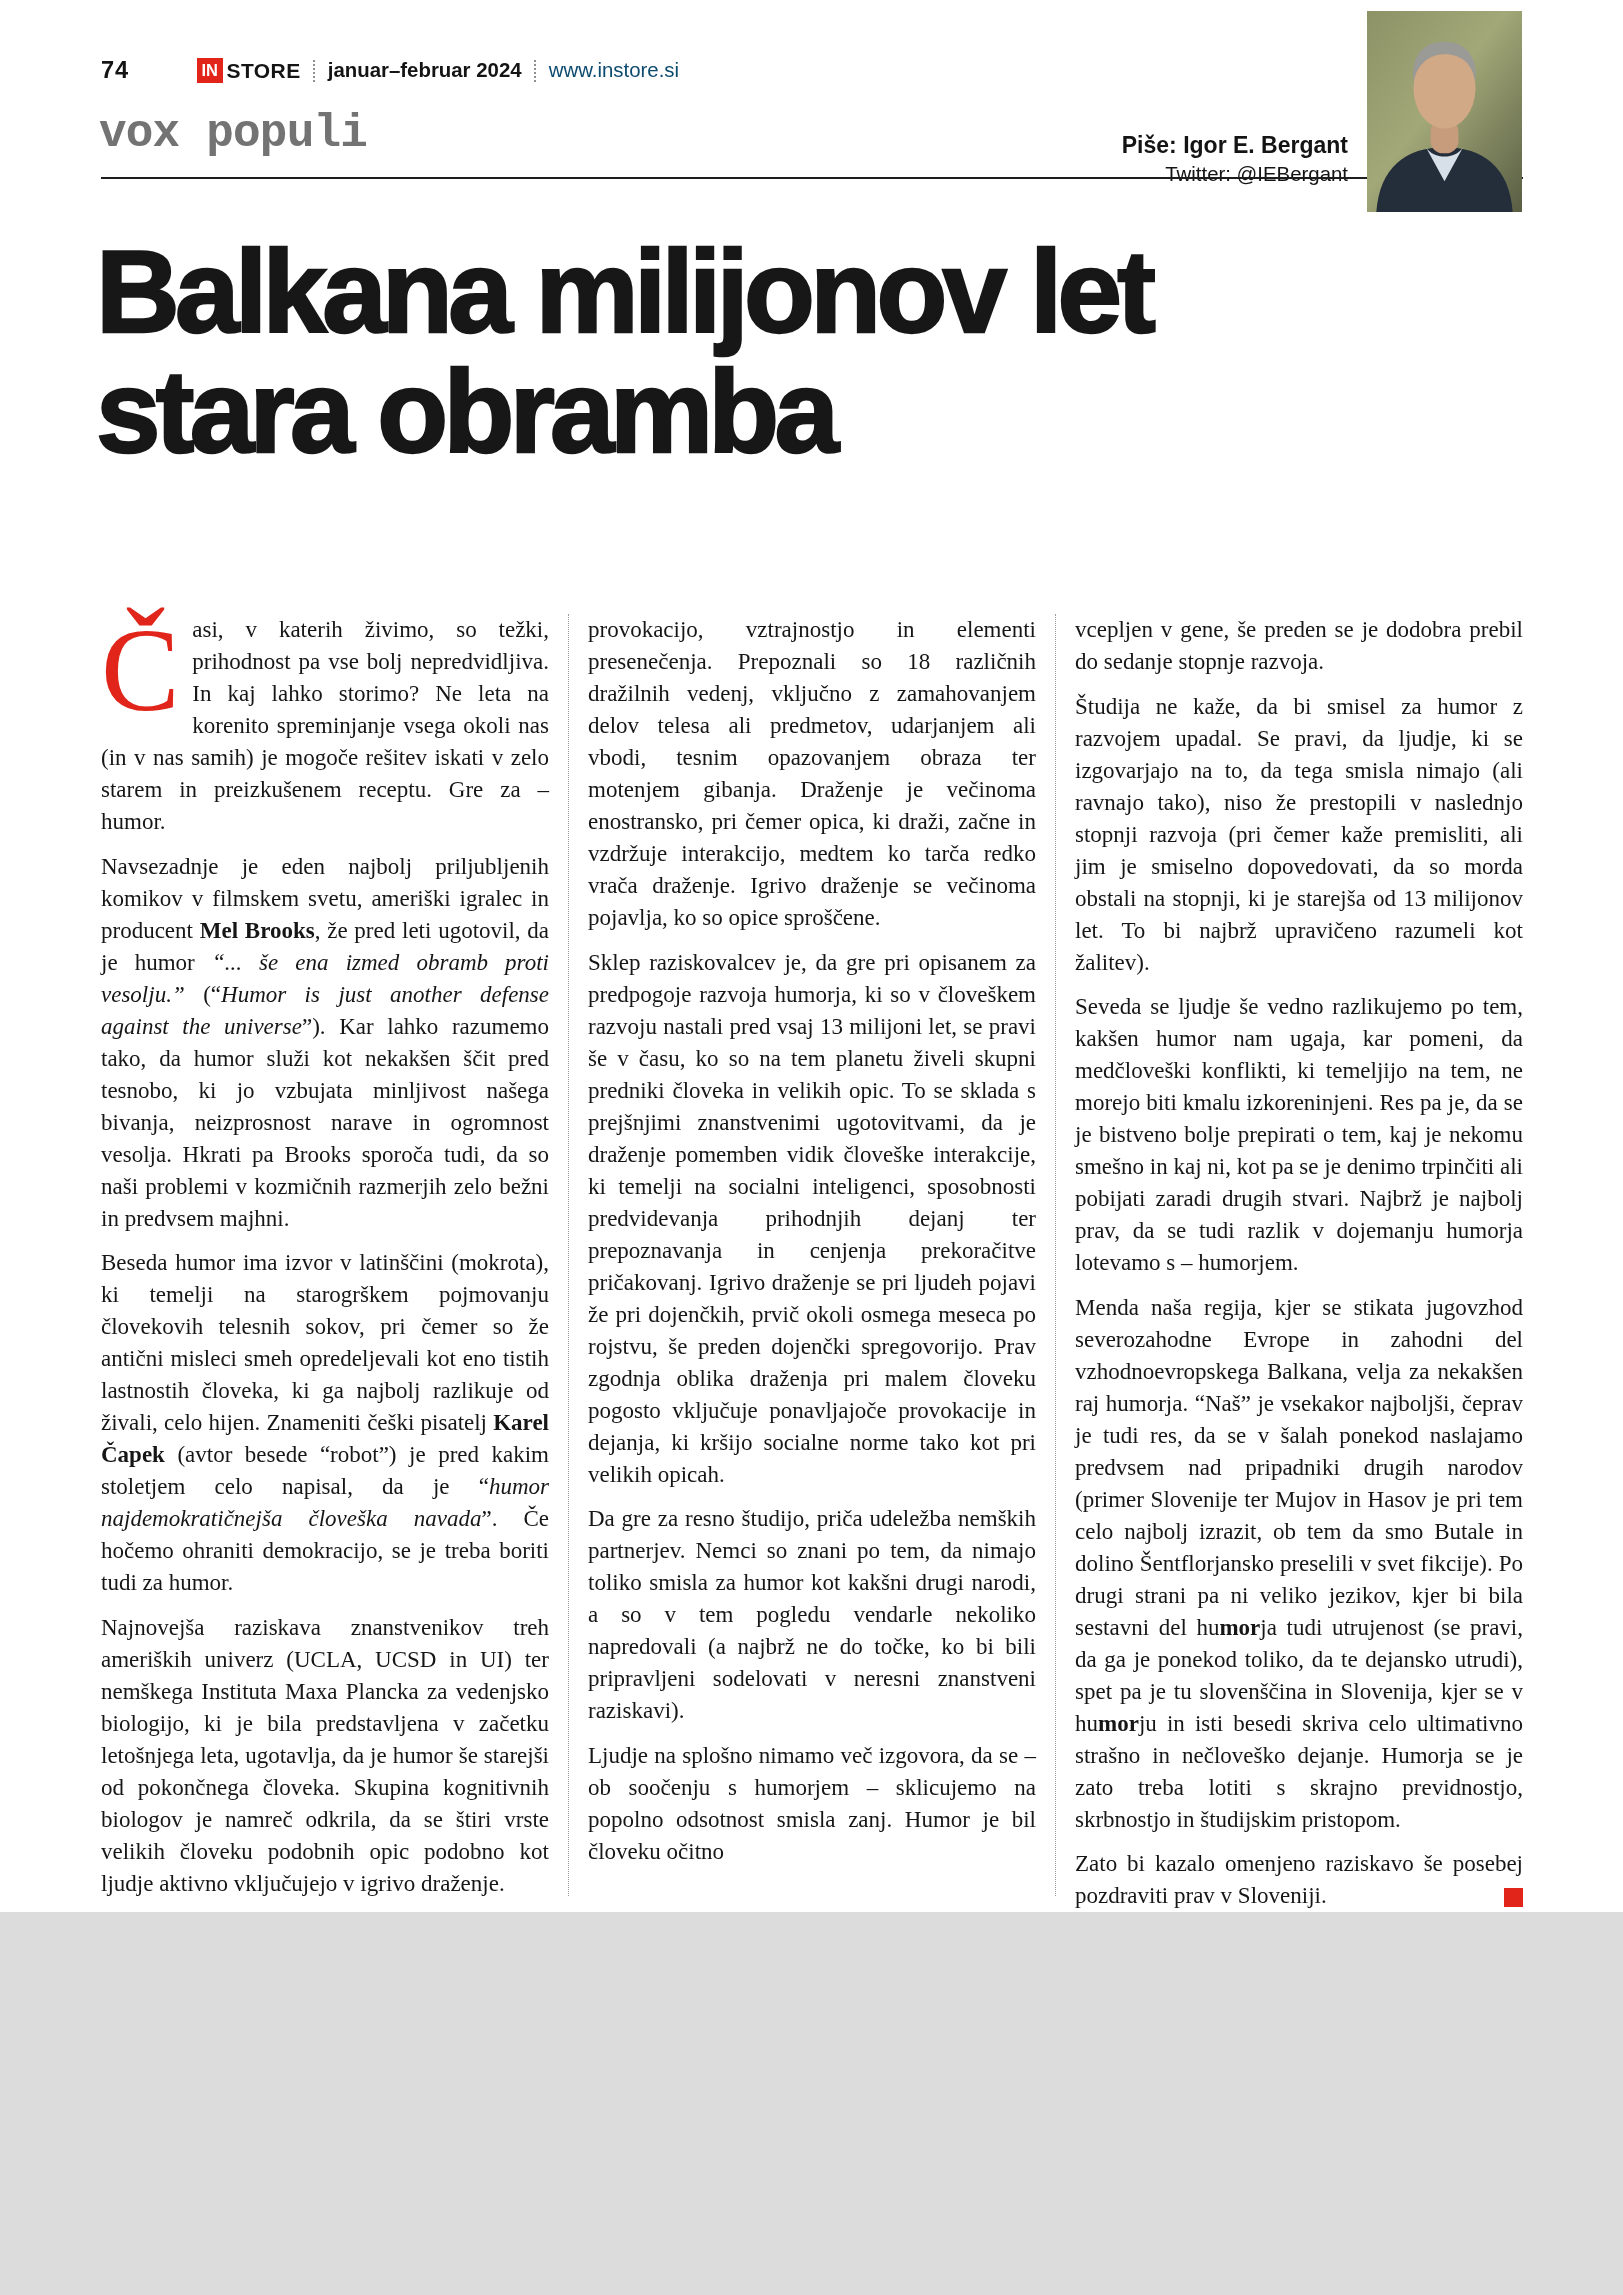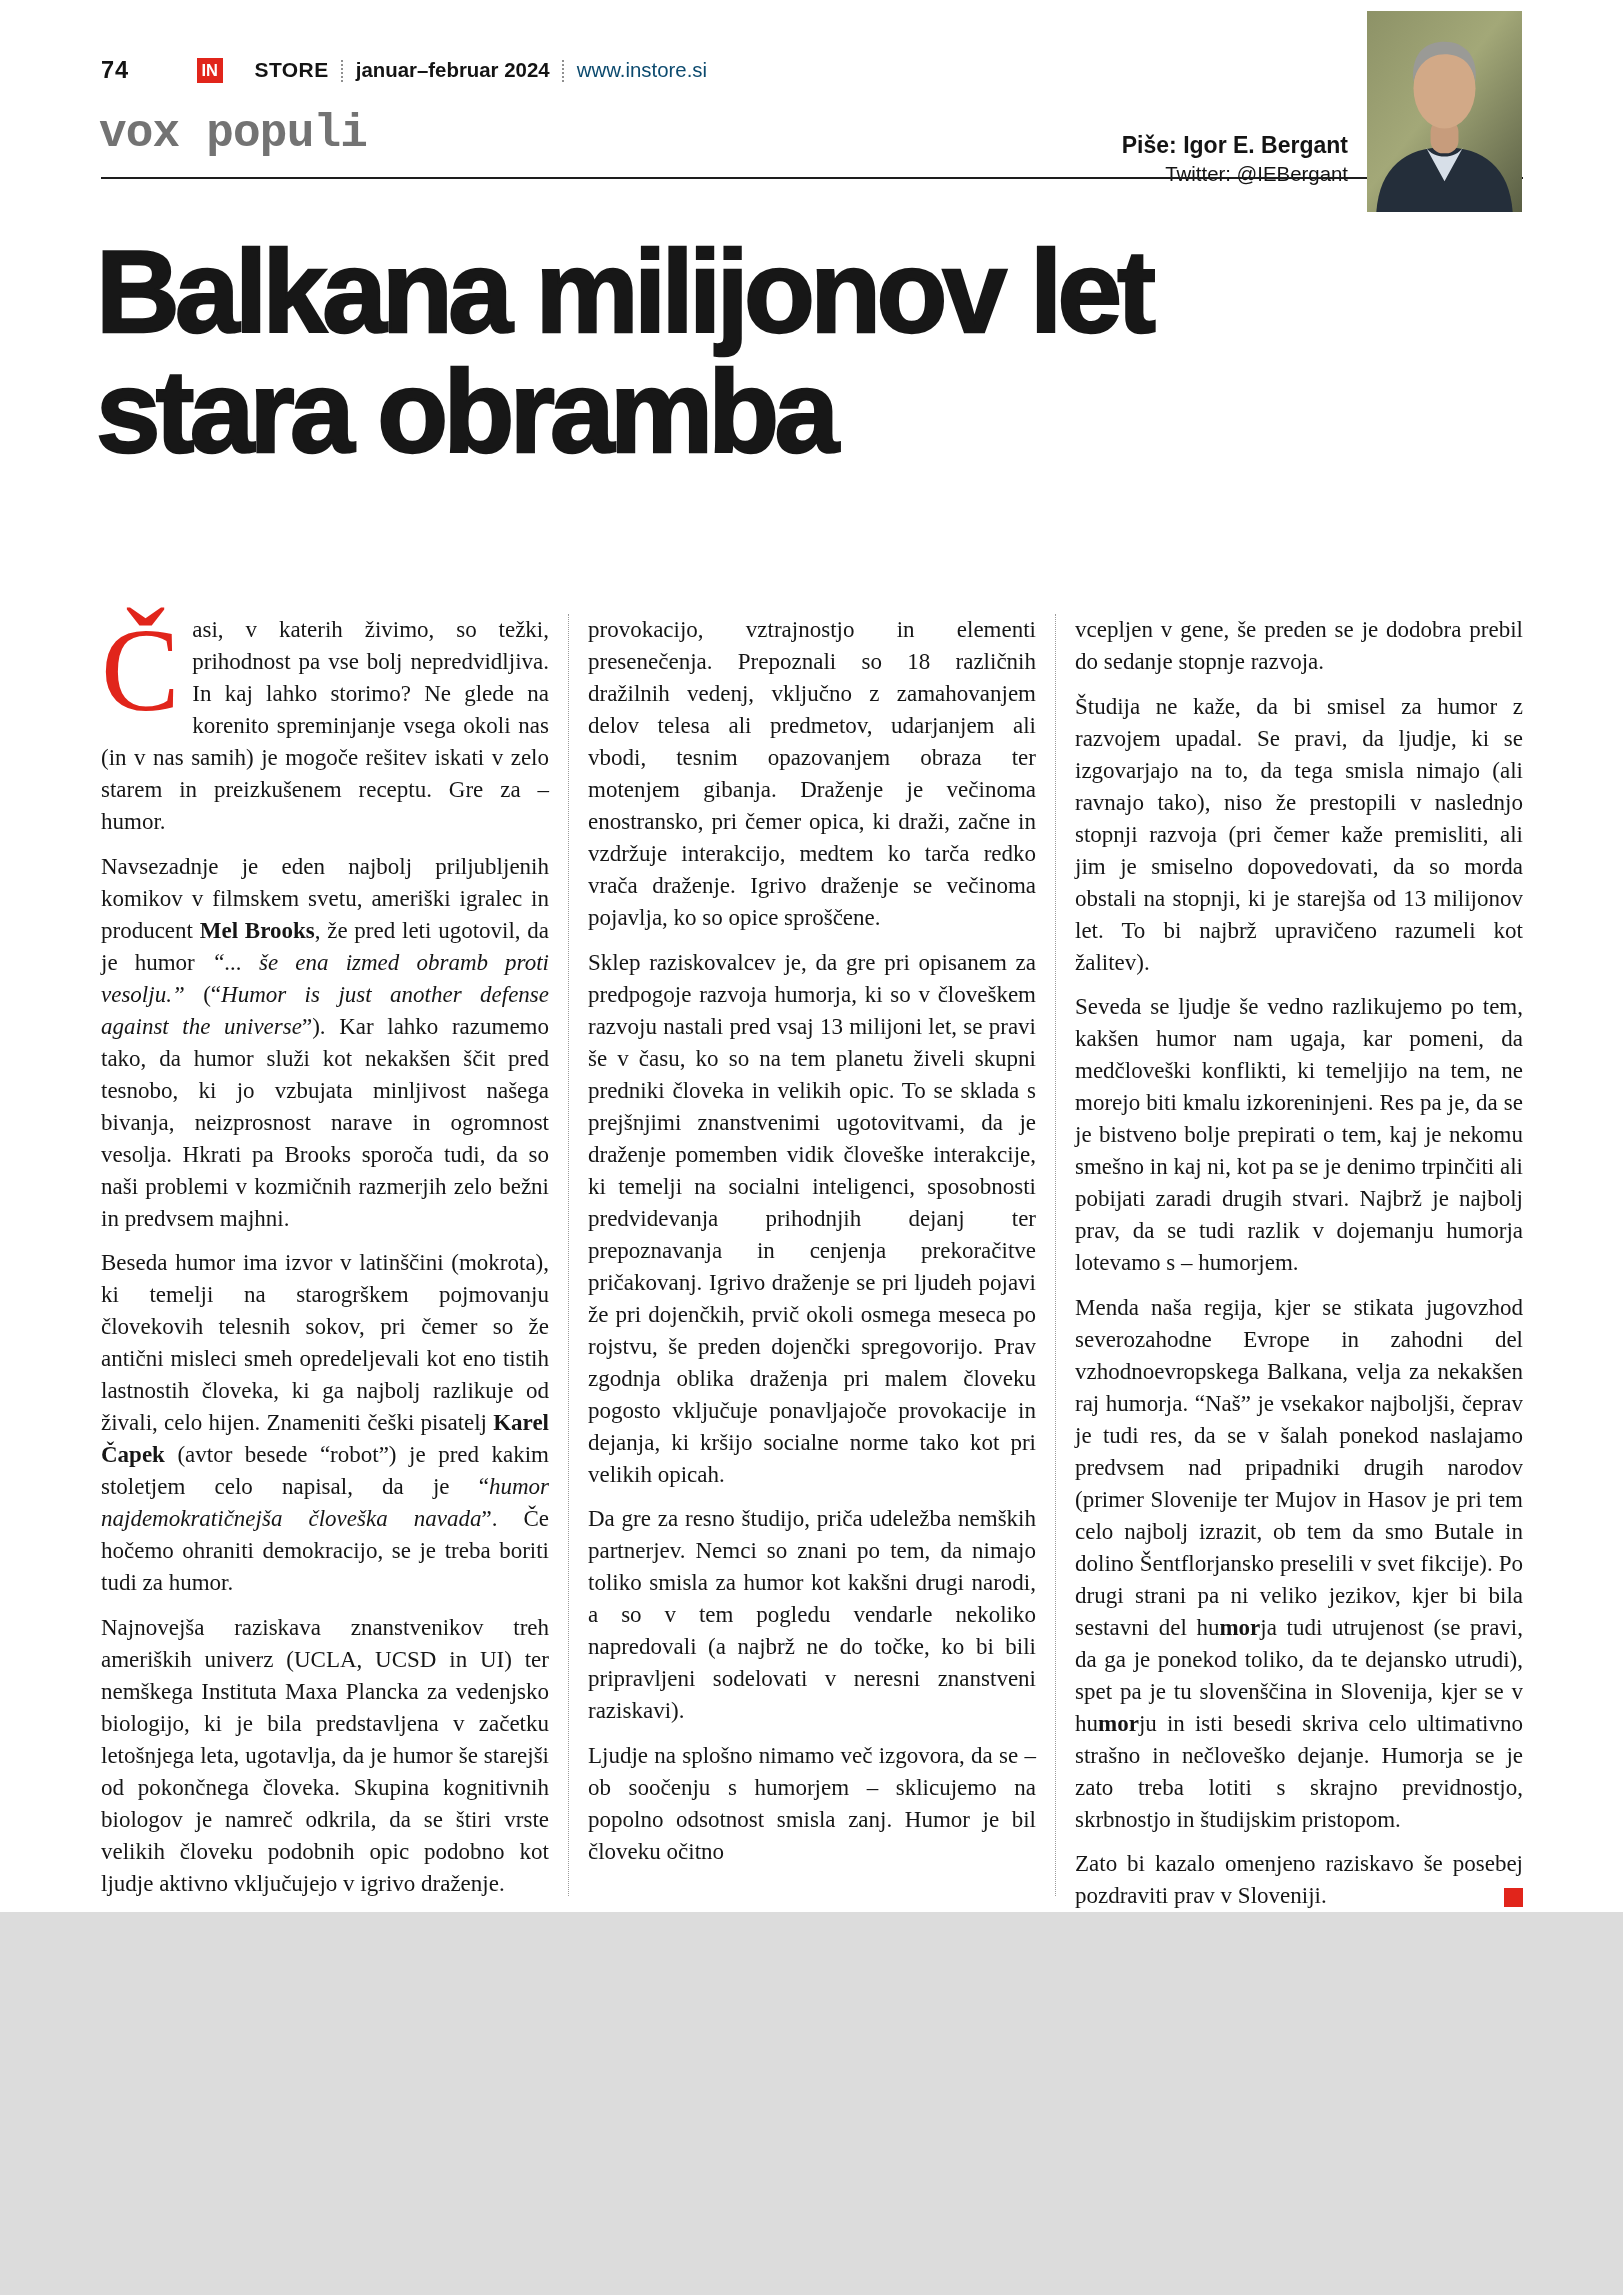--- a/index.html
+++ b/index.html
@@ -10,21 +10,21 @@
     overflow: hidden;
     color: #141414;
   }
   
   .topbar {
     position: absolute; top: 57px; left: 101px;
     display: flex; align-items: center;
     font-family: "Liberation Sans", sans-serif;
   }
   .page-num { font-size: 23.6px; font-weight: bold; letter-spacing: 0.8px; }
-  .logo { display: flex; align-items: flex-start; margin-left: 68px; gap: 28px; }
+  .logo { display: flex; align-items: flex-end; margin-left: 68px; }
   .logo-in {
     background: #e1251b; color: #ffffff;
     font-weight: bold; font-size: 16.5px; line-height: 1;
     padding: 3.9px 4.7px;
   }
   .logo-store { font-weight: bold; font-size: 21px; margin-left: 3.9px; letter-spacing: 0.4px; }
   .sep { border-left: 2.4px dotted #8f8f8f; height: 22px; margin: 0 12.6px; }
   .issue { font-weight: bold; font-size: 20.4px; }
   .website { font-size: 20.4px; color: #0c4a6e; }
   
@@ -138,21 +138,21 @@
     </svg>
   </div>
 
   <h1 class="headline">
     <div>Balkana milijonov let</div>
     <div>stara obramba</div>
   </h1>
 
   <div class="bodywrap">
     <div class="col">
-        <p><span class="dropcap">Č</span><span>asi, v katerih živimo, so težki, prihodnost pa vse bolj nepredvidljiva. In kaj lahko storimo? Ne glede na korenito spreminjanje vsega okoli nas (in v nas samih) je mogoče rešitev iskati v zelo starem in preizkušenem receptu. Gre za – humor.</span></p>
+        <p><span class="dropcap">Č</span><span>asi, v katerih živimo, so težki, prihodnost pa vse bolj nepredvidljiva. In kaj lahko storimo? Ne leta na korenito spreminjanje vsega okoli nas (in v nas samih) je mogoče rešitev iskati v zelo starem in preizkušenem receptu. Gre za – humor.</span></p>
         <p><span>Navsezadnje je eden najbolj priljubljenih komikov v filmskem svetu, ameriški igralec in producent </span><b>Mel Brooks</b><span>, že pred leti ugotovil, da je humor </span><i>“... še ena izmed obramb proti vesolju.”</i><span> (“</span><i>Humor is just another defense against the universe</i><span>”). Kar lahko razumemo tako, da humor služi kot nekakšen ščit pred tesnobo, ki jo vzbujata minljivost našega bivanja, neizprosnost narave in ogromnost vesolja. Hkrati pa Brooks sporoča tudi, da so naši problemi v kozmičnih razmerjih zelo bežni in predvsem majhni.</span></p>
         <p><span>Beseda humor ima izvor v latinščini (mokrota), ki temelji na starogrškem pojmovanju človekovih telesnih sokov, pri čemer so že antični misleci smeh opredeljevali kot eno tistih lastnostih človeka, ki ga najbolj razlikuje od živali, celo hijen. Znameniti češki pisatelj </span><b>Karel Čapek</b><span> (avtor besede “robot”) je pred kakim stoletjem celo napisal, da je “</span><i>humor najdemokratičnejša človeška navada</i><span>”. Če hočemo ohraniti demokracijo, se je treba boriti tudi za humor.</span></p>
         <p><span>Najnovejša raziskava znanstvenikov treh ameriških univerz (UCLA, UCSD in UI) ter nemškega Instituta Maxa Plancka za vedenjsko biologijo, ki je bila predstavljena v začetku letošnjega leta, ugotavlja, da je humor še starejši od pokončnega človeka. Skupina kognitivnih biologov je namreč odkrila, da se štiri vrste velikih človeku podobnih opic podobno kot ljudje aktivno vključujejo v igrivo draženje.</span></p>
         <p><span>Raziskovalci so opazovali orangutane, šimpanze, bonobe in gorile ter dokumentirali primere igrivega draženja s</span></p>
       </div>
     <div class="col">
         <p><span>provokacijo, vztrajnostjo in elementi presenečenja. Prepoznali so 18 različnih dražilnih vedenj, vključno z zamahovanjem delov telesa ali predmetov, udarjanjem ali vbodi, tesnim opazovanjem obraza ter motenjem gibanja. Draženje je večinoma enostransko, pri čemer opica, ki draži, začne in vzdržuje interakcijo, medtem ko tarča redko vrača draženje. Igrivo draženje se večinoma pojavlja, ko so opice sproščene.</span></p>
         <p><span>Sklep raziskovalcev je, da gre pri opisanem za predpogoje razvoja humorja, ki so v človeškem razvoju nastali pred vsaj 13 milijoni let, se pravi še v času, ko so na tem planetu živeli skupni predniki človeka in velikih opic. To se sklada s prejšnjimi znanstvenimi ugotovitvami, da je draženje pomemben vidik človeške interakcije, ki temelji na socialni inteligenci, sposobnosti predvidevanja prihodnjih dejanj ter prepoznavanja in cenjenja prekoračitve pričakovanj. Igrivo draženje se pri ljudeh pojavi že pri dojenčkih, prvič okoli osmega meseca po rojstvu, še preden dojenčki spregovorijo. Prav zgodnja oblika draženja pri malem človeku pogosto vključuje ponavljajoče provokacije in dejanja, ki kršijo socialne norme tako kot pri velikih opicah.</span></p>
         <p><span>Da gre za resno študijo, priča udeležba nemških partnerjev. Nemci so znani po tem, da nimajo toliko smisla za humor kot kakšni drugi narodi, a so v tem pogledu vendarle nekoliko napredovali (a najbrž ne do točke, ko bi bili pripravljeni sodelovati v neresni znanstveni raziskavi).</span></p>
         <p><span>Ljudje na splošno nimamo več izgovora, da se – ob soočenju s humorjem – sklicujemo na popolno odsotnost smisla zanj. Humor je bil človeku očitno</span></p>

